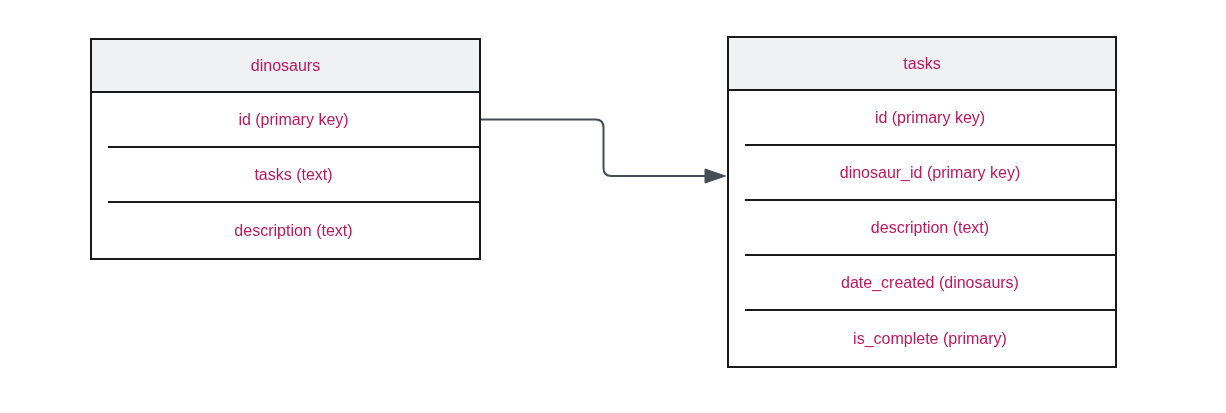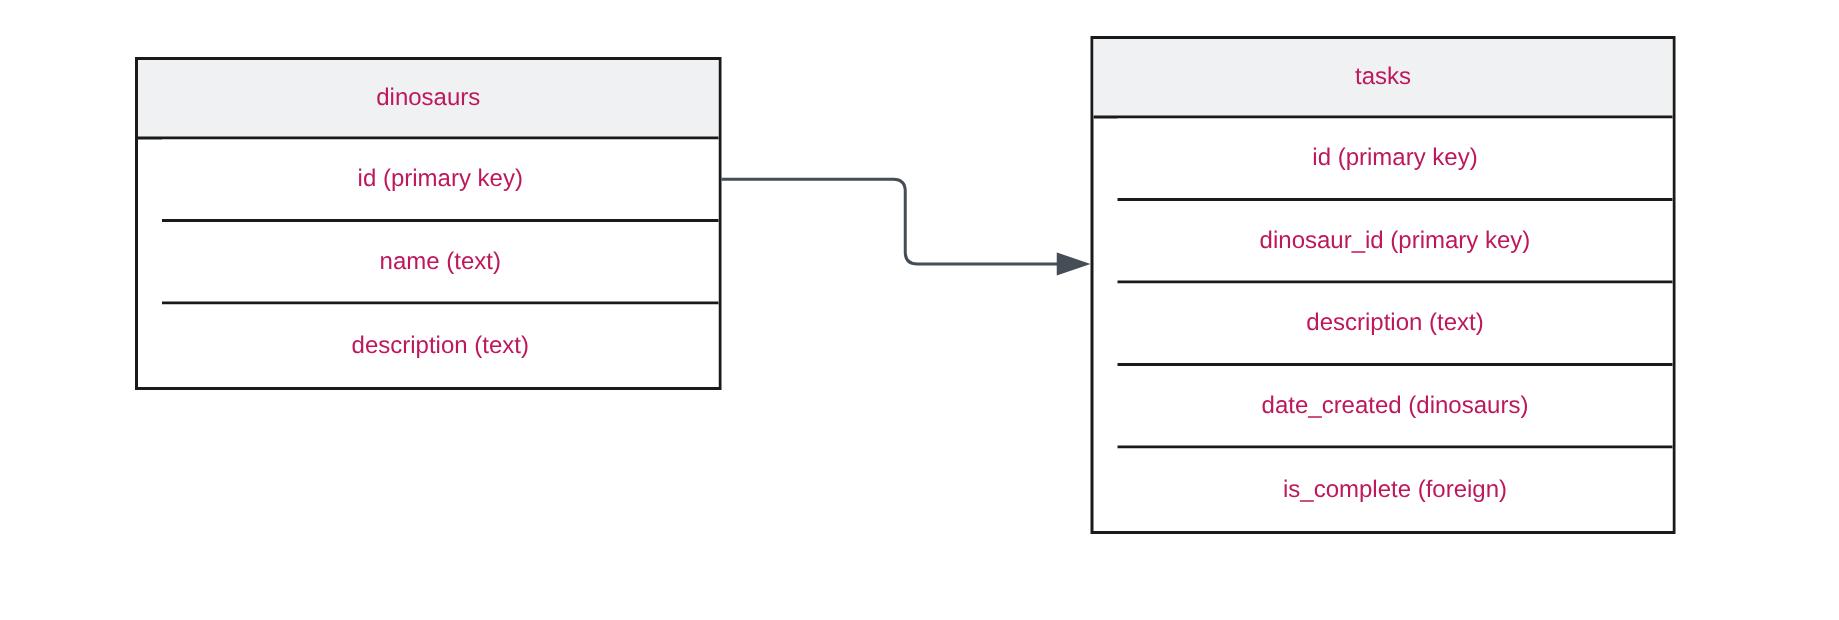--- a/index.html
+++ b/index.html
@@ -22,21 +22,21 @@
     border: 2px solid #1a1a1a;
     box-sizing: border-box;
   }
   .entity-table--dinosaurs {
     left: 90px;
     top: 38px;
     width: 391px;
   }
   .entity-table--tasks {
     left: 727px;
-    top: 24px;
+    top: 36px;
     width: 390px;
   }
   .entity-header {
     height: 53px;
     box-sizing: border-box;
     background: #f0f1f3;
     border-bottom: 2px solid #1a1a1a;
     display: flex;
     align-items: center;
     justify-content: center;
@@ -69,31 +69,31 @@
   }
 </style>
 </head>
 <body>
 
 <div class="canvas">
 
   <div class="entity-table entity-table--dinosaurs">
     <div class="entity-header">dinosaurs</div>
     <div class="entity-row">id (primary key)</div>
-    <div class="entity-row">name (text)</div>
+    <div class="entity-row">tasks (text)</div>
     <div class="entity-row">description (text)</div>
   </div>
 
   <div class="entity-table entity-table--tasks">
     <div class="entity-header">tasks</div>
     <div class="entity-row">id (primary key)</div>
     <div class="entity-row">dinosaur_id (primary key)</div>
     <div class="entity-row">description (text)</div>
     <div class="entity-row">date_created (dinosaurs)</div>
-    <div class="entity-row">is_complete (foreign)</div>
+    <div class="entity-row">is_complete (primary)</div>
   </div>
 
   <svg class="connector-layer" viewBox="0 0 1226 413" xmlns="http://www.w3.org/2000/svg">
     <path class="edge" d="M 481 119.5
              L 595.5 119.5
              Q 603.5 119.5 603.5 127.5
              L 603.5 168
              Q 603.5 176 611.5 176
              L 705 176" fill="none" stroke="#454d57" stroke-width="2"></path>
     <path d="M 705 169 L 725.5 176 L 705 183 Z" fill="#454d57" stroke="#454d57" stroke-width="1"></path>

